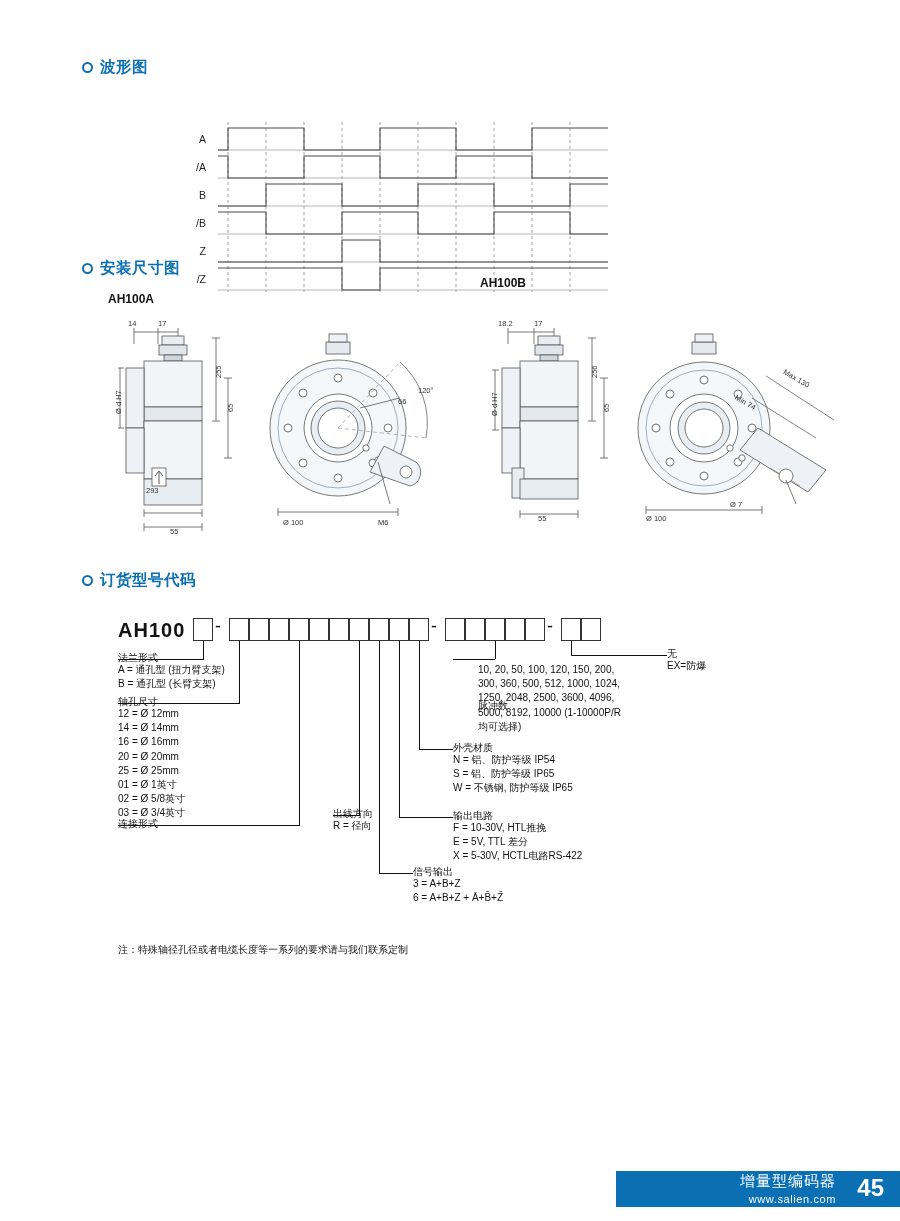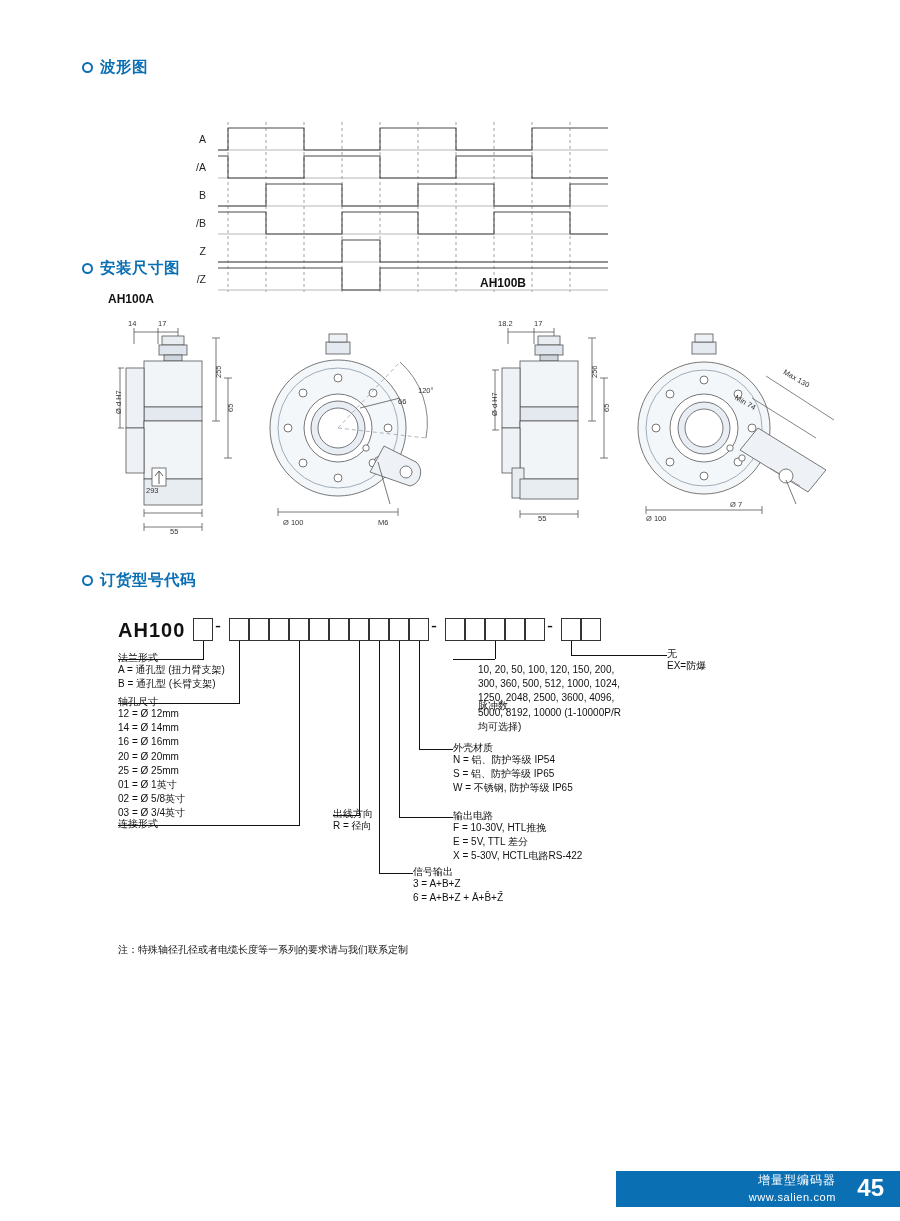--- a/index.html
+++ b/index.html
@@ -35,21 +35,21 @@
   .note{position:absolute;font-size:10px;color:#111;}
 
   
   .ln{position:absolute;background:#111;}
   .ln-h{height:1px;}
   .ln-v{width:1px;}
 
   
   .footer-bar{position:absolute;left:616px;top:1171px;width:284px;height:36px;background:#0b6fb4;}
   .footer-txt{position:absolute;right:64px;top:1172px;text-align:right;color:#fff;}
-  .footer-cn{font-size:12px;letter-spacing:1px;}
+  .footer-cn{font-size:15px;letter-spacing:1px;}
   .footer-en{font-size:11px;letter-spacing:.6px;margin-top:2px;}
   .footer-num{position:absolute;right:16px;top:1174px;font-size:24px;font-weight:bold;color:#fff;}
 
   svg{display:block;}
 </style>
 </head>
 <body>
 
 <div class="page">
 

